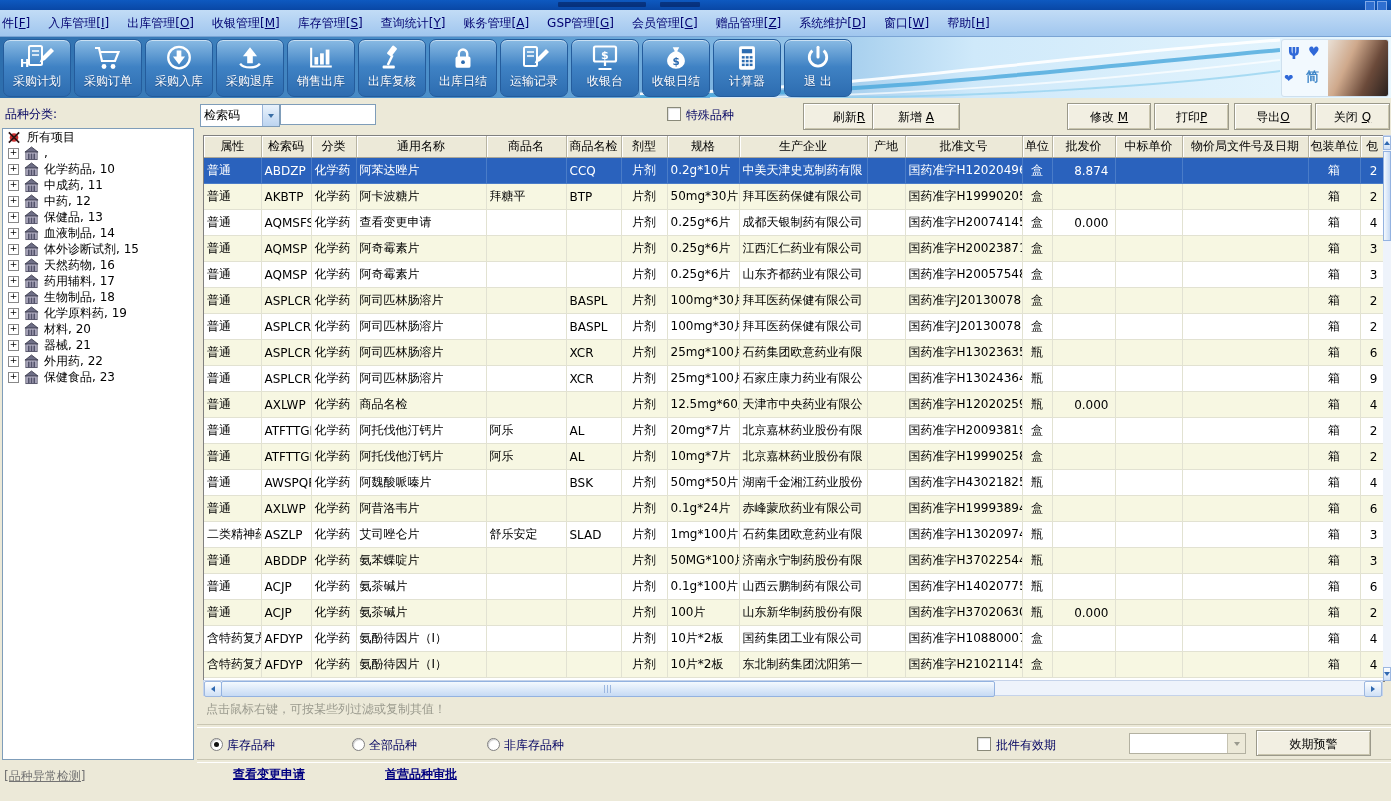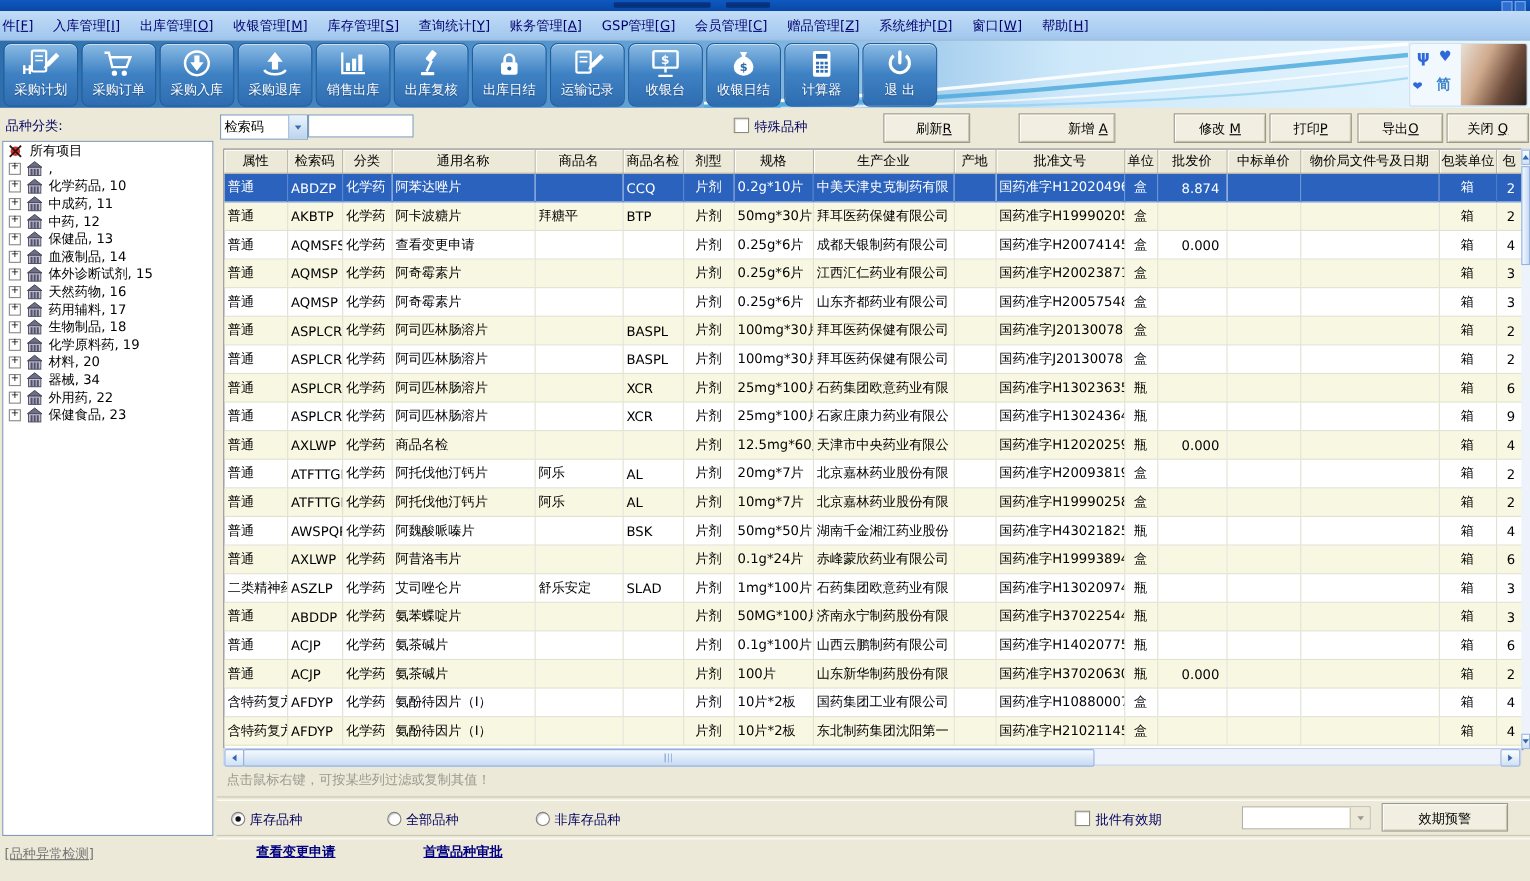--- a/index.html
+++ b/index.html
@@ -440,21 +440,21 @@
       </div>
       <div class="tree-row tree-item">
         <span class="plusbox">+</span>
         <span class="tree-ic"><svg width="17" height="15" viewBox="0 0 17 16">
             <path d="M1.5 6.5 L8.5 1 15.5 6.5 z" fill="#6e6e86" stroke="#2e2e3e" stroke-width="0.8"></path>
             <rect x="2.5" y="6.5" width="12" height="8" fill="#c2bed2" stroke="#4a4a5e" stroke-width="0.9"></rect>
             <rect x="4.5" y="8" width="2" height="6.5" fill="#52526a"></rect>
             <rect x="7.5" y="8" width="2" height="6.5" fill="#52526a"></rect>
             <rect x="10.5" y="8" width="2" height="6.5" fill="#52526a"></rect>
           </svg></span>
-        <span>器械, 34</span>
+        <span>器械, 21</span>
       </div>
       <div class="tree-row tree-item">
         <span class="plusbox">+</span>
         <span class="tree-ic"><svg width="17" height="15" viewBox="0 0 17 16">
             <path d="M1.5 6.5 L8.5 1 15.5 6.5 z" fill="#6e6e86" stroke="#2e2e3e" stroke-width="0.8"></path>
             <rect x="2.5" y="6.5" width="12" height="8" fill="#c2bed2" stroke="#4a4a5e" stroke-width="0.9"></rect>
             <rect x="4.5" y="8" width="2" height="6.5" fill="#52526a"></rect>
             <rect x="7.5" y="8" width="2" height="6.5" fill="#52526a"></rect>
             <rect x="10.5" y="8" width="2" height="6.5" fill="#52526a"></rect>
           </svg></span>
@@ -478,21 +478,21 @@
     <span class="ctext">检索码</span>
     <span class="carrow">
         <span class="tri-down"></span>
       </span>
   </div>
   <input class="search-input" value="" style="">
   <span class="xcheck" style="left:667px;top:107px;"></span>
   <span class="chk-label" style="left:686px;top:107px;">特殊品种</span>
   <div id="filter-buttons">
       <button class="xpbtn" style="left: 803px; width: 79px; padding-left: 19px;">刷新<u>R</u></button>
-      <button class="xpbtn" style="left: 926px; width: 88px; text-align: right;">新增 <u>A</u></button>
+      <button class="xpbtn" style="left: 872px; width: 88px;">新增 <u>A</u></button>
       <button class="xpbtn" style="left: 1067px; width: 84px;">修改 <u>M</u></button>
       <button class="xpbtn" style="left: 1154px; width: 75px;">打印<u>P</u></button>
       <button class="xpbtn" style="left: 1234px; width: 78px;">导出<u>O</u></button>
       <button class="xpbtn" style="left: 1315px; width: 75px;">关闭 <u>Q</u></button>
     </div>
 
   <div class="grid-wrap">
     <table class="grid" id="grid">
         <colgroup>
           <col style="width: 57px;">

